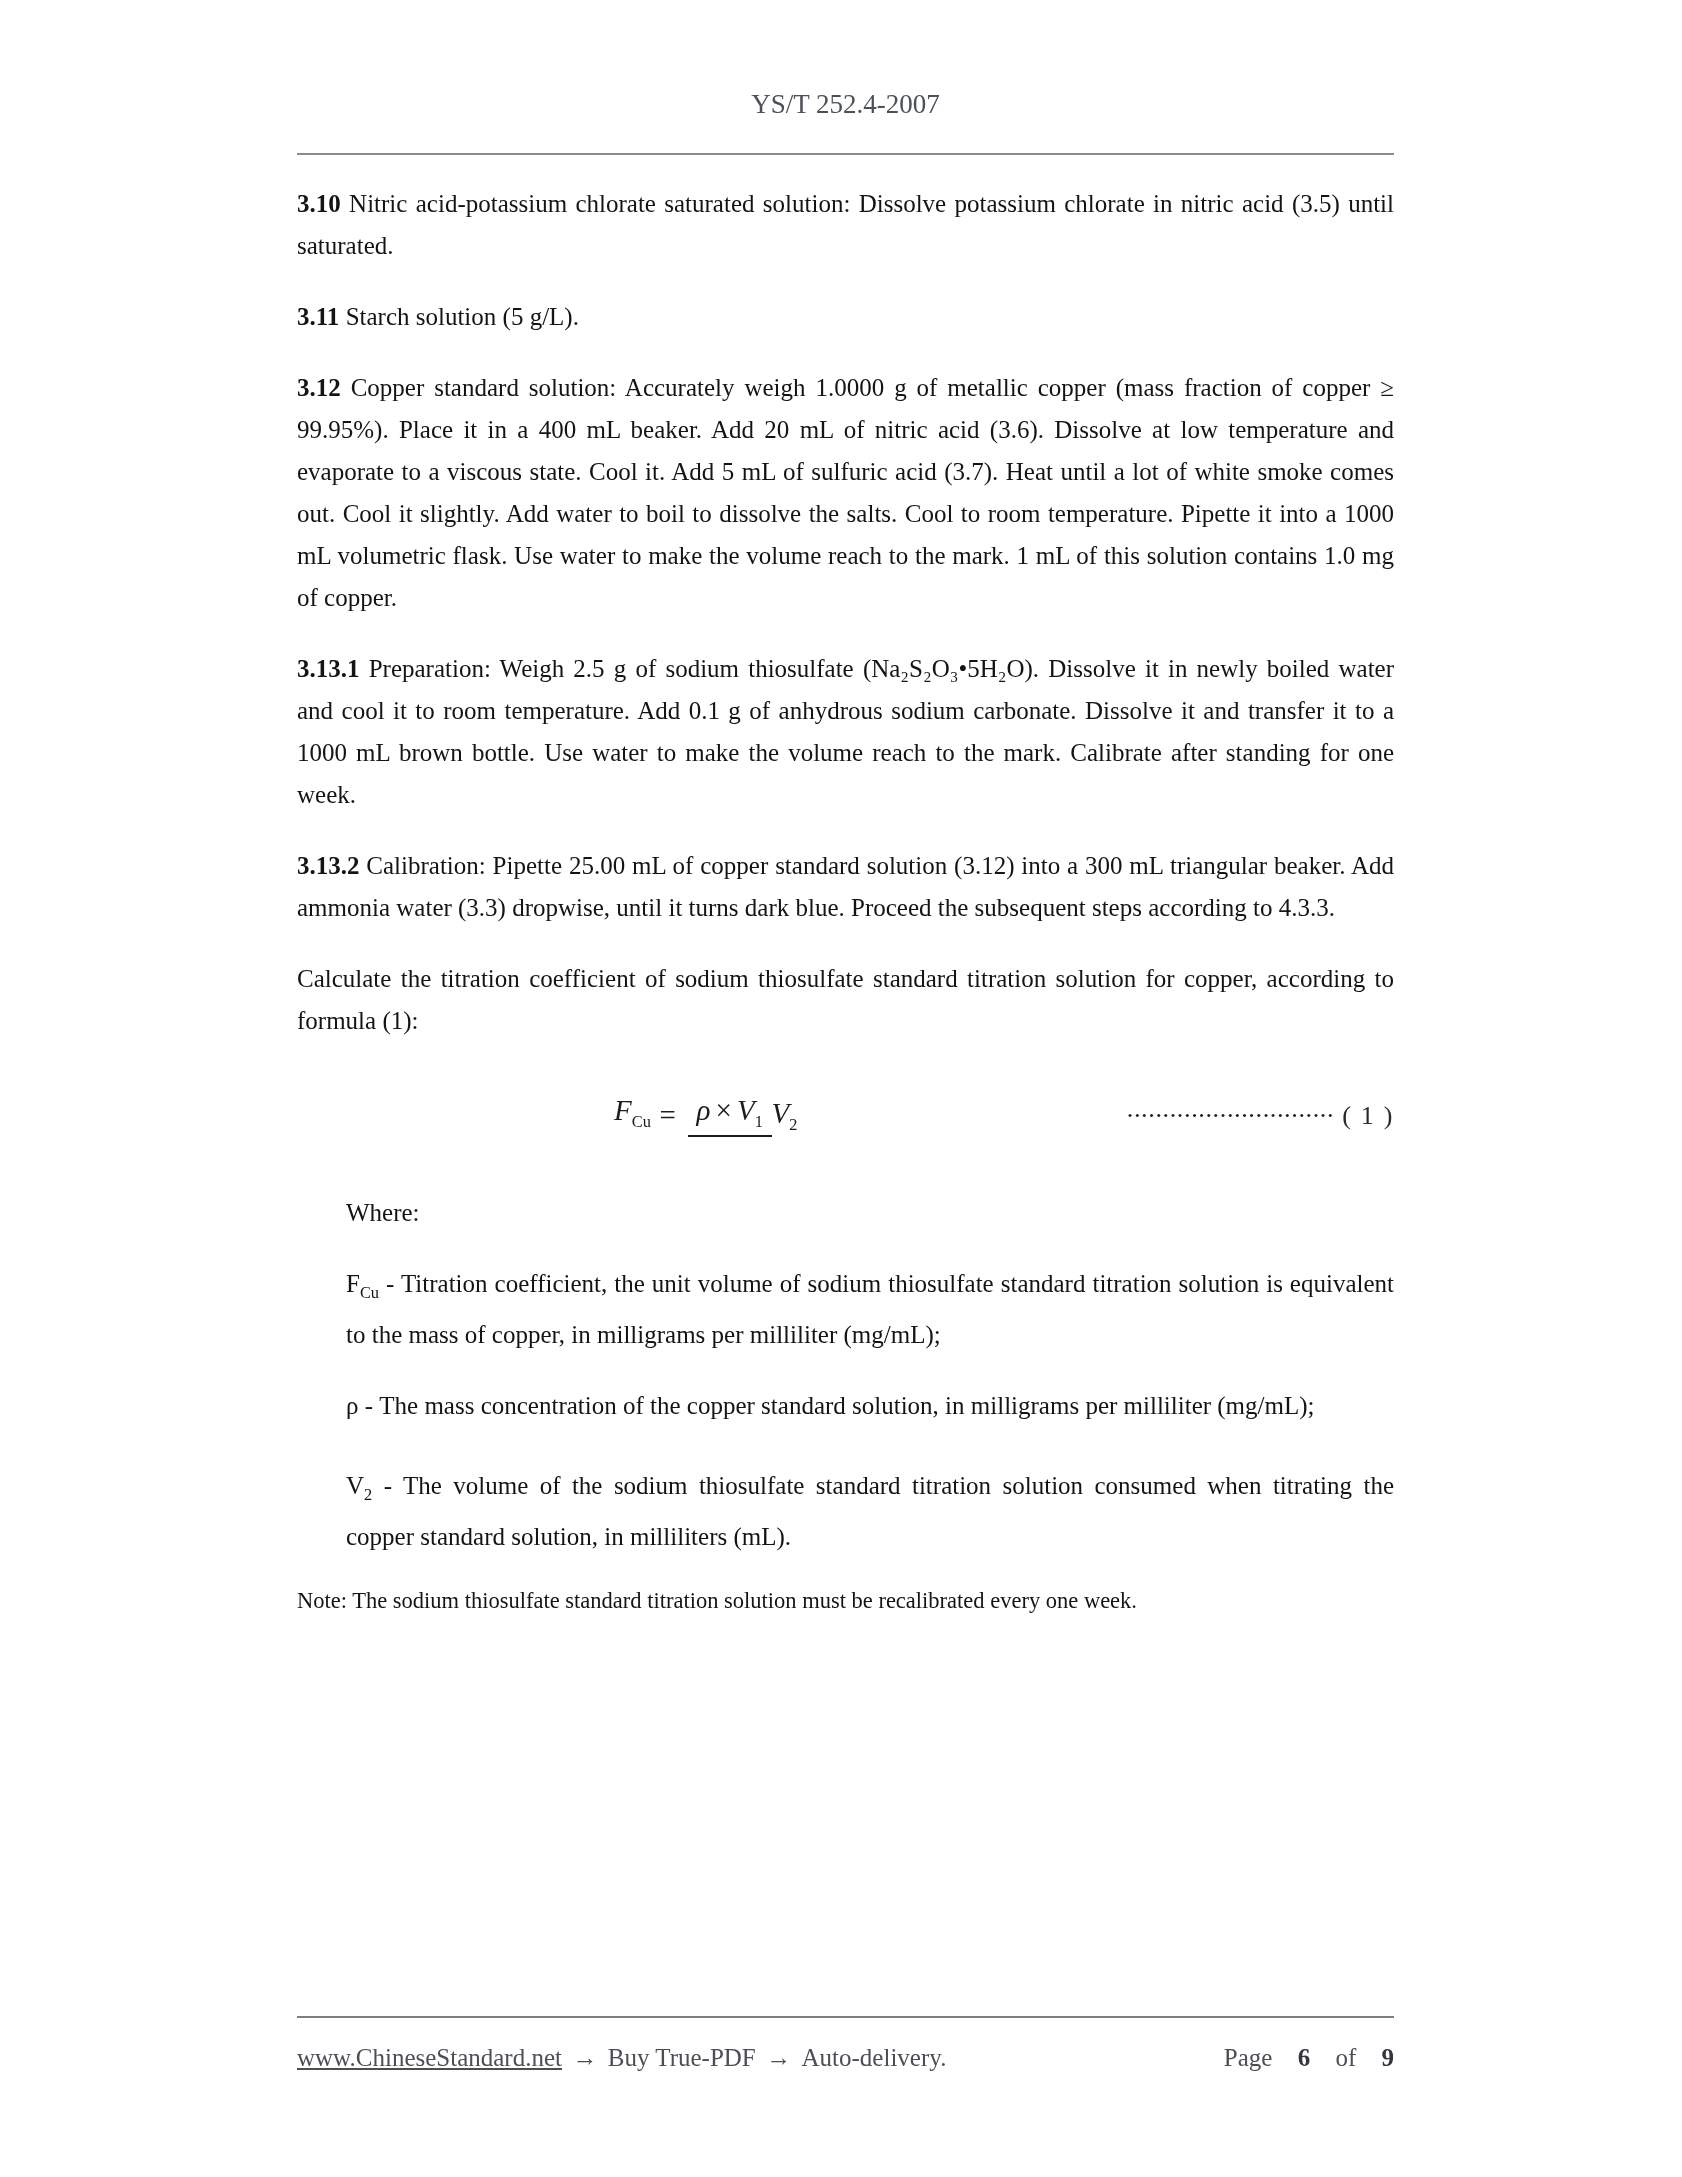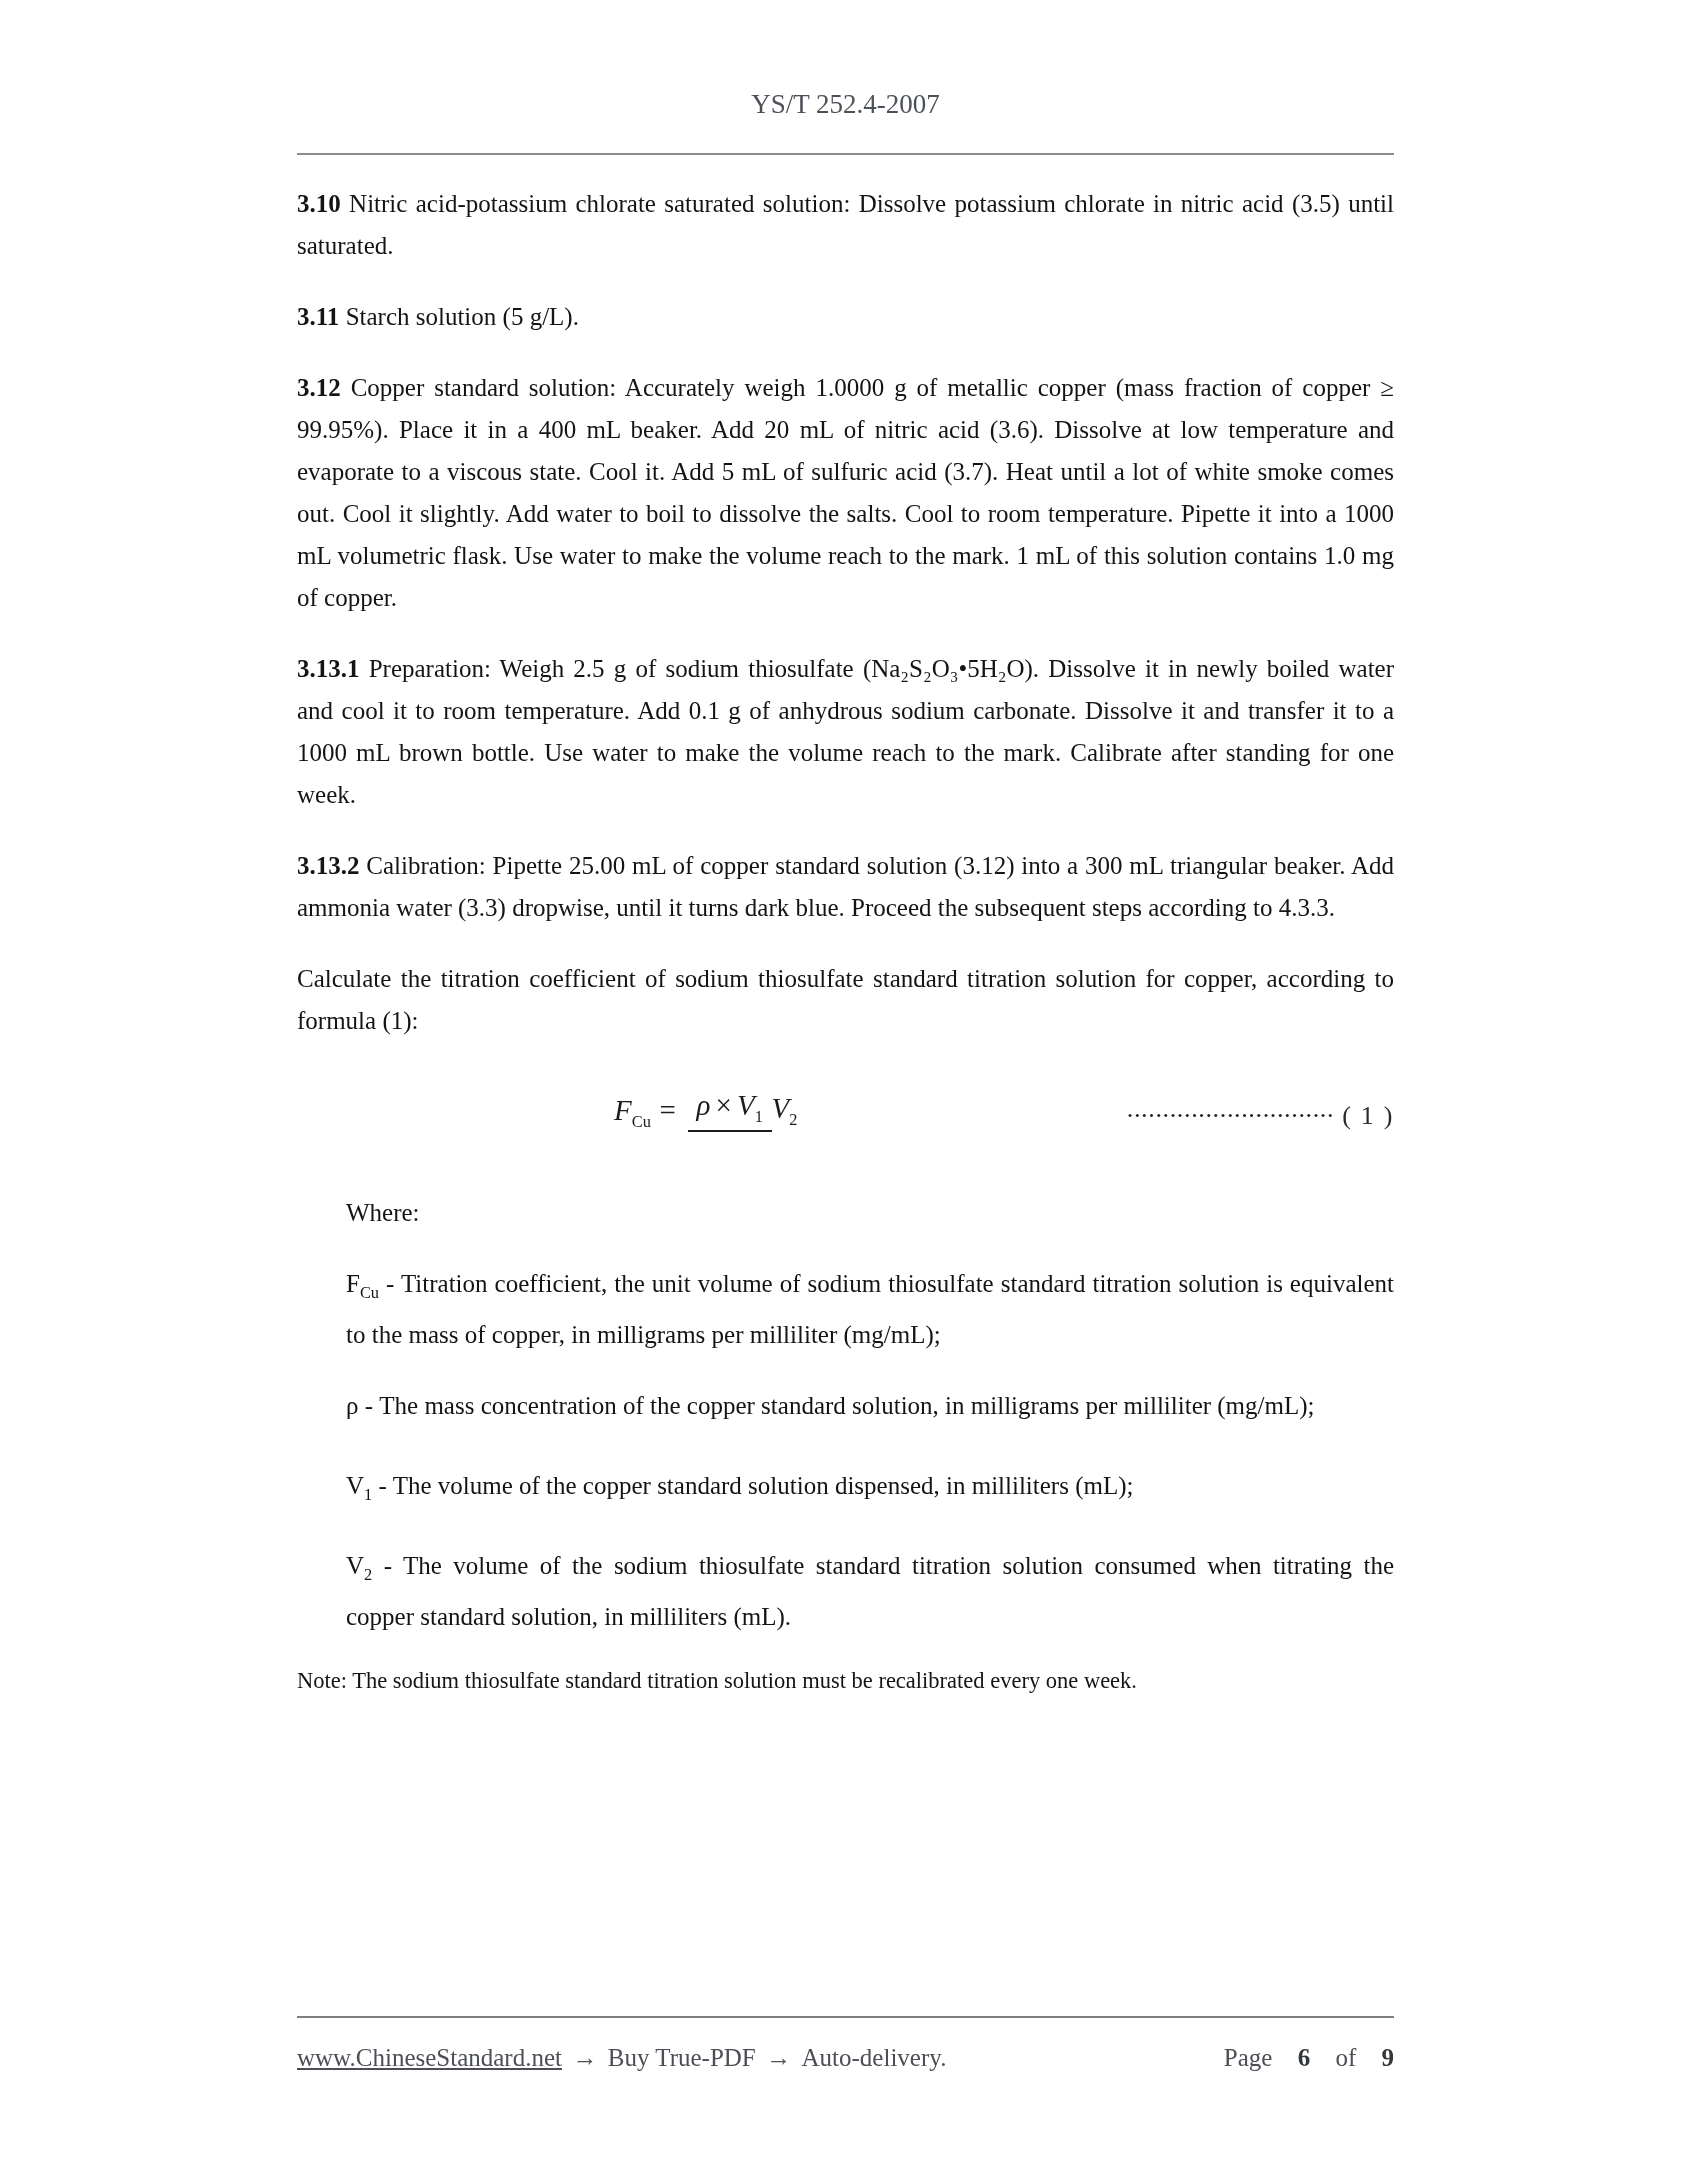--- a/index.html
+++ b/index.html
@@ -29,21 +29,21 @@
   .where-label { margin-left: 49px; }
   .where-block .def { margin-left: 49px; }
   .dterm sub, .f-sub, .d-sub { font-size: 16.4px; }
 
   .formula-row {
     margin-top: 26px;
     display: flex; align-items: center;
     min-height: 95px;
   }
   .f-group {
-    display: inline-flex; align-items: flex-start;
+    display: inline-flex; align-items: center;
     margin-left: 317px;
     font-size: 29px; color: #1c1c1c;
   }
   .it { font-style: italic; }
   .f-eq { margin: 0 12px 0 8.6px; }
   .f-times { margin: 0 5.2px; font-style: normal; }
   .frac { display: inline-flex; flex-direction: row; align-items: center; }
   .frac-num { display: block; padding: 0 8.6px 3.5px; border-bottom: 2.6px solid #1c1c1c; line-height: 1.15; }
   .frac-den { display: block; padding-top: 1px; line-height: 1.15; }
   .f-right { display: inline-flex; align-items: center; margin-left: auto; }
@@ -123,24 +123,20 @@
   <div class="where-block">
     <p class="para def">
       <span class="dterm"><span>F</span><sub class="d-sub">Cu</sub></span>
       <span>- Titration coefficient, the unit volume of sodium thiosulfate standard titration solution is equivalent to the mass of copper, in milligrams per milliliter (mg/mL);</span>
     </p>
     <p class="para def">
       <span class="dterm"><span>ρ</span><sub class="d-sub"></sub></span>
       <span>- The mass concentration of the copper standard solution, in milligrams per milliliter (mg/mL);</span>
     </p>
     <p class="para def">
-      <span class="dterm"><span>V</span><sub class="d-sub">1</sub></span>
-      <span>- The volume of the copper standard solution dispensed, in milliliters (mL);</span>
-    </p>
-    <p class="para def">
       <span class="dterm"><span>V</span><sub class="d-sub">2</sub></span>
       <span>- The volume of the sodium thiosulfate standard titration solution consumed when titrating the copper standard solution, in milliliters (mL).</span>
     </p>
   </div>
 
 
   <p class="note">Note: The sodium thiosulfate standard titration solution must be recalibrated every one week.</p>
 
 </main>
 

